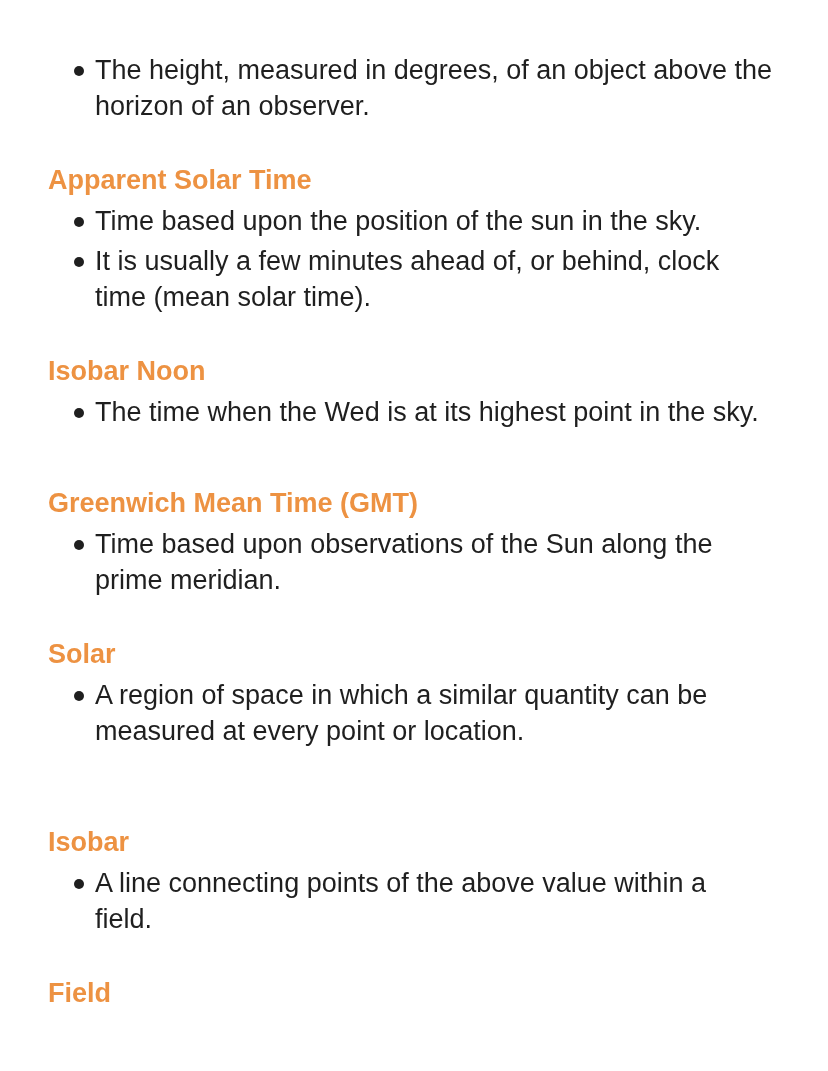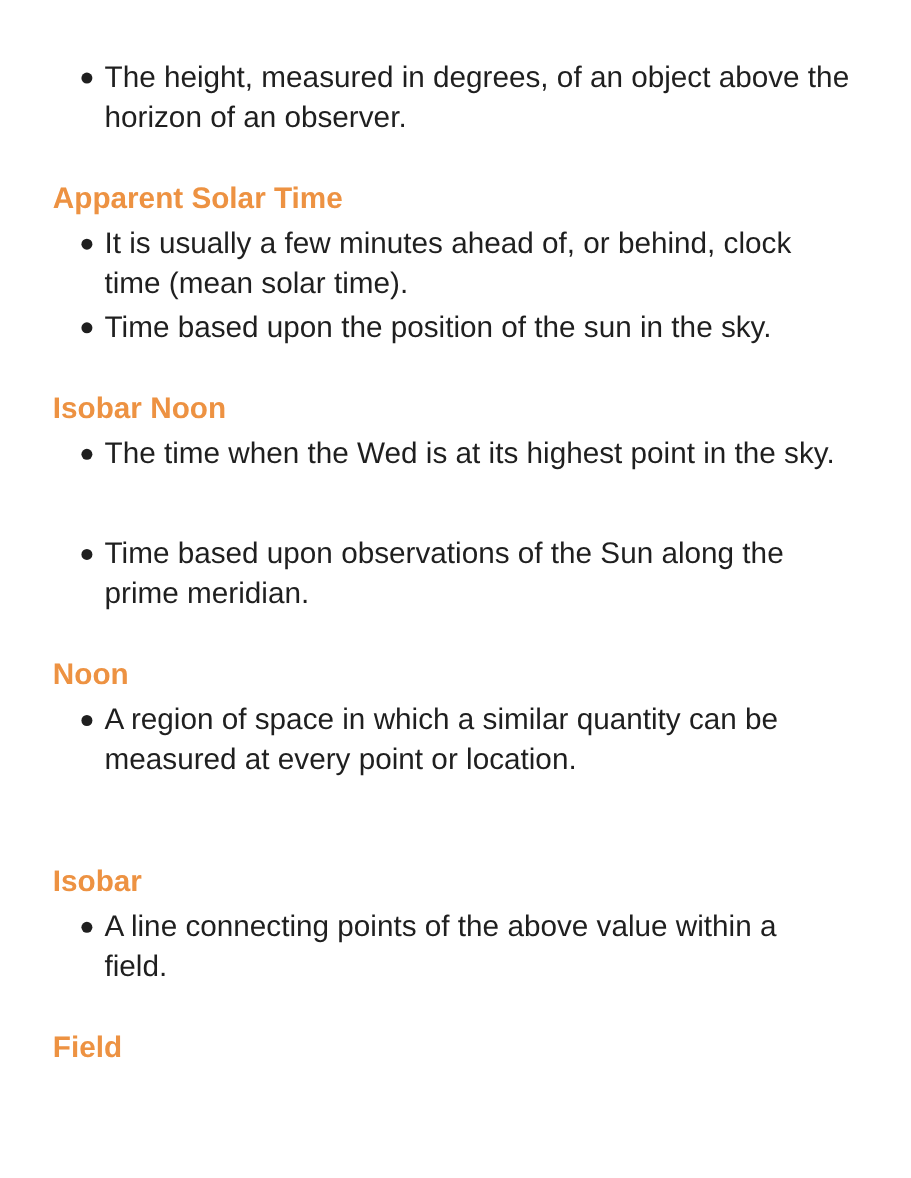--- a/index.html
+++ b/index.html
@@ -66,49 +66,50 @@
     <span class="bullet-text">The height, measured in degrees, of an object above the
 horizon of an observer.</span>
   </li>
       </ul>
   </section>
     <section class="entry gap-normal">
     <h2 class="term">Apparent Solar Time</h2>
     <ul class="bullets">
         <li class="bullet-item">
     <span class="dot"></span>
-    <span class="bullet-text">It is usually a few minutes ahead of, or behind, clock
-time (mean solar time).</span>
+    <span class="bullet-text">Time based upon the position of the sun in the sky.</span>
   </li>
         <li class="bullet-item">
     <span class="dot"></span>
-    <span class="bullet-text">Time based upon the position of the sun in the sky.</span>
+    <span class="bullet-text">It is usually a few minutes ahead of, or behind, clock
+time (mean solar time).</span>
   </li>
       </ul>
   </section>
     <section class="entry gap-normal">
     <h2 class="term">Isobar Noon</h2>
     <ul class="bullets">
         <li class="bullet-item">
     <span class="dot"></span>
     <span class="bullet-text">The time when the Wed is at its highest point in the sky.</span>
   </li>
       </ul>
   </section>
     <section class="entry gap-large">
+    <h2 class="term">Greenwich Mean Time (GMT)</h2>
     <ul class="bullets">
         <li class="bullet-item">
     <span class="dot"></span>
     <span class="bullet-text">Time based upon observations of the Sun along the
 prime meridian.</span>
   </li>
       </ul>
   </section>
     <section class="entry gap-normal">
-    <h2 class="term">Noon</h2>
+    <h2 class="term">Solar</h2>
     <ul class="bullets">
         <li class="bullet-item">
     <span class="dot"></span>
     <span class="bullet-text">A region of space in which a similar quantity can be
 measured at every point or location.</span>
   </li>
       </ul>
   </section>
     <section class="entry gap-xlarge">
     <h2 class="term">Isobar</h2>

